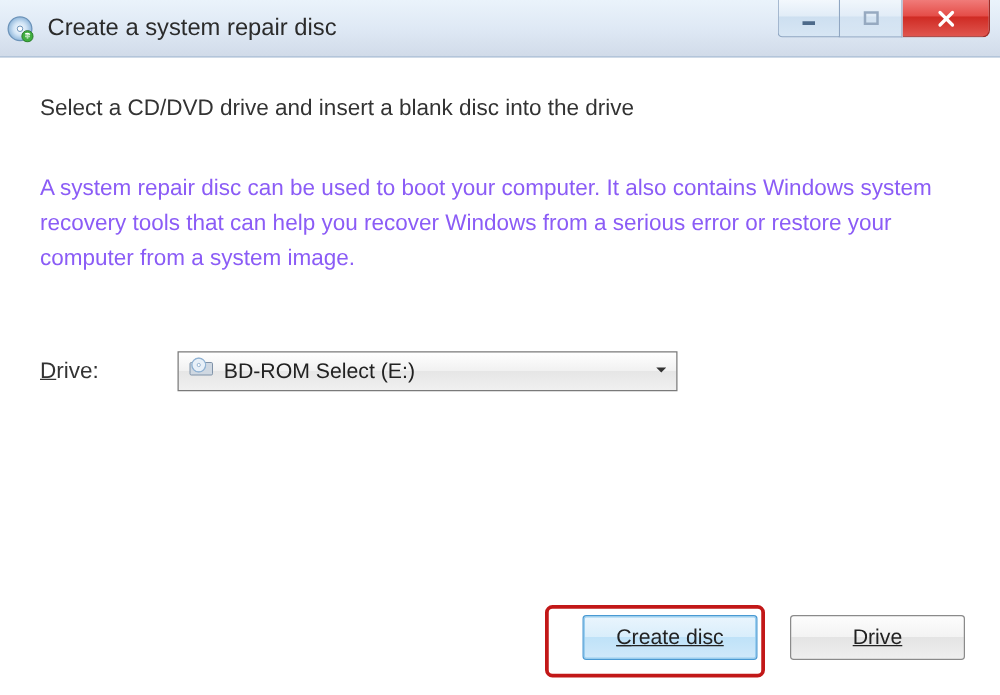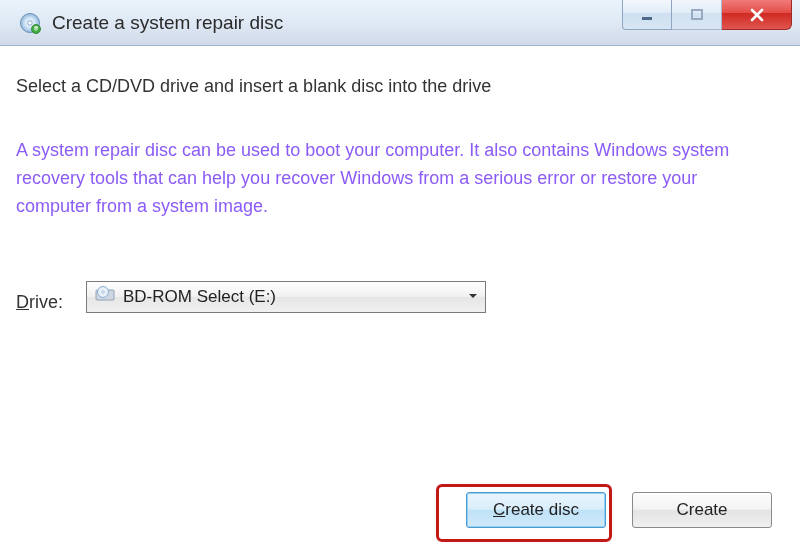--- a/index.html
+++ b/index.html
@@ -14,21 +14,21 @@
     overflow: hidden;
   }
 
   
   .titlebar {
     height: 46px;
     background: linear-gradient(to bottom, #eaf3fb 0%, #dfe9f5 50%, #d1dbe9 100%);
     border-bottom: 1px solid #9fb5cf;
     display: flex;
     align-items: center;
-    padding-left: 18px;
+    padding-left: 4px;
     position: relative;
   }
   .titlebar .app-icon {
     width: 24px; height: 24px;
     margin-right: 10px;
     display: flex; align-items: center; justify-content: center;
   }
   .titlebar .title {
     color: #2b2b2b;
     font-size: 19px;
@@ -58,38 +58,38 @@
     width: 70px;
     background: linear-gradient(to bottom, #f07b79 0%, #e44c47 45%, #cf2a23 46%, #e0564f 100%);
     border-color: #9f2b26;
     border-radius: 0 0 6px 0;
   }
   .win-btn svg { display: block; }
   .win-btn.disabled { opacity: 0.75; }
 
   
   .client {
-    padding: 30px 28px 24px 16px;
+    padding: 30px 28px 24px 32px;
     position: relative;
     height: calc(556px - 46px);
   }
   .heading {
     font-size: 18px;
     color: #333;
     margin-bottom: 40px;
   }
   .desc {
     font-size: 18px;
     color: #8b5cf6;
     line-height: 1.55;
     margin-bottom: 60px;
     max-width: 740px;
   }
 
-  .drive-row { display: flex; align-items: flex-end; }
+  .drive-row { display: flex; align-items: center; gap: 40px; }
   .drive-label {
     font-size: 18px;
     color: #333;
     width: 70px;
   }
   .drive-label .accel { text-decoration: underline; }
 
   .combo {
     flex: 0 0 auto;
     width: 400px;
@@ -121,20 +121,21 @@
   .btn {
     min-width: 140px;
     height: 36px;
     border: 1px solid #8a8a8a;
     background: linear-gradient(to bottom, #fdfdfd 0%, #f3f3f3 48%, #e4e4e4 50%, #efefef 100%);
     font: inherit;
     font-size: 17px;
     color: #222;
     cursor: pointer;
     border-radius: 3px;
+    text-decoration: underline;
   }
   .btn.primary {
     border: 1px solid #4a9ad3;
     background: linear-gradient(to bottom, #eaf5fd 0%, #d9eefb 48%, #bfe2f8 50%, #d0e9fa 100%);
     box-shadow: 0 0 0 1px #98cef0 inset;
   }
   .btn .accel { text-decoration: underline; }
 
   .highlight-ring {
     position: absolute;
@@ -209,17 +210,17 @@
             <path d="M2 4 L6 8 L10 4 Z" fill="#333"></path>
           </svg>
       </span>
     </div>
   </div>
 
   <div class="buttons">
     <button class="btn primary">
       <span class="accel">C</span><span>reate disc</span>
     </button>
-    <button class="btn">Create</button>
+    <button class="btn">Drive</button>
   </div>
 
   <div class="highlight-ring" style="left:436px; bottom:14px; width:176px; height:58px;"></div>
 </div>
 
 </body></html>

